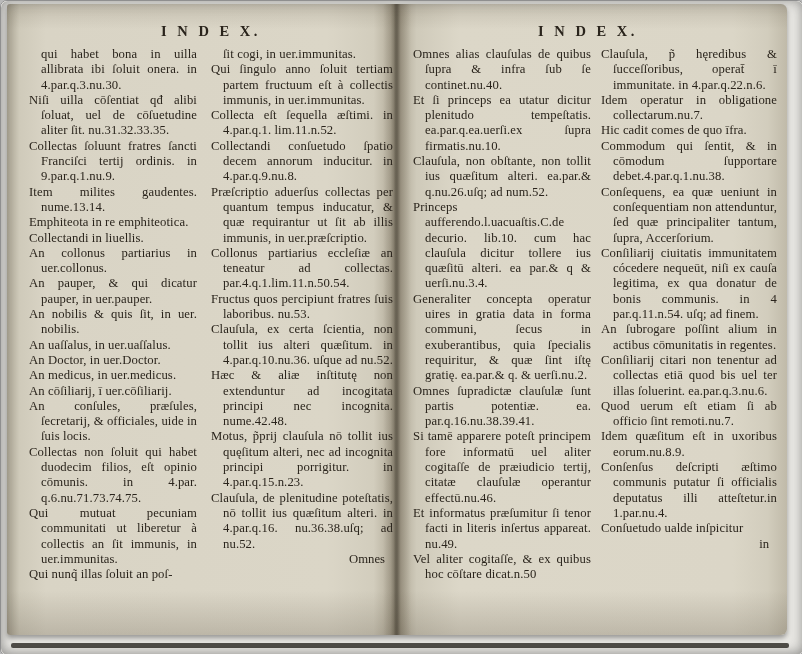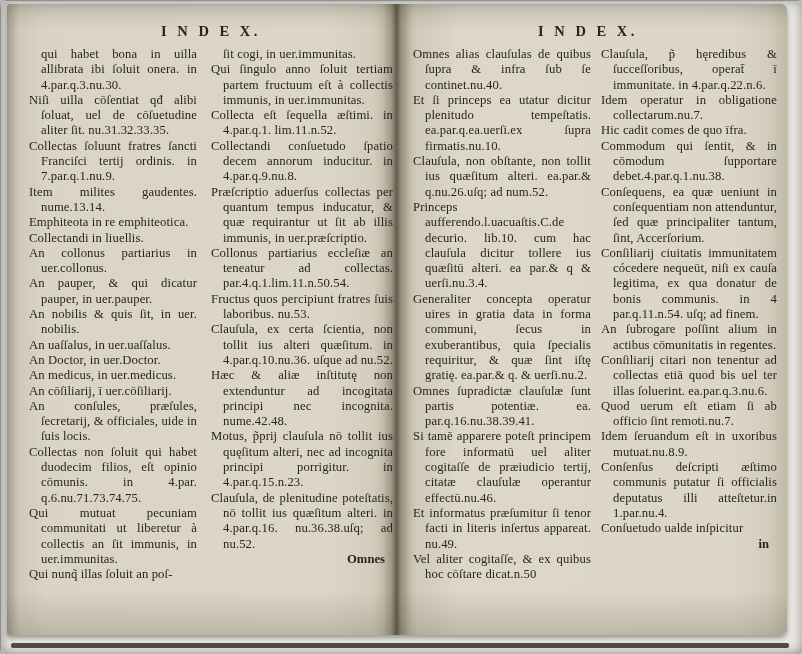--- a/index.html
+++ b/index.html
@@ -54,39 +54,39 @@
   .page-l .col:nth-child(2){width:182px;}
   .page-r .col:nth-child(1){width:182px;}
   .page-r .col:nth-child(2){width:180px;}
   .entry{
     margin:0;font-size:12.7px;line-height:15.3px;text-align:justify;
     text-indent:-12px;padding-left:12px;
     letter-spacing:.1px;
   }
   .entry.cont{text-indent:0;}
   .catchword{
-    font-size:12.7px;line-height:15.3px;text-align:right;padding-right:8px;font-weight:bold;
+    font-size:12.7px;line-height:15.3px;text-align:right;padding-right:8px;
   }
 </style>
 </head>
 <body>
 
 <div class="frame">
   <div class="photo">
     <div class="spread">
       <div class="shade"></div>
       <div class="gutter"></div>
 
       <section class="page page-l">
         <h1 class="hdr">I N D E X.</h1>
         <div class="cols">
           <div class="col">
               <p class="entry cont">qui habet bona in uilla allibrata ibi ſoluit onera. in 4.par.q.3.nu.30.</p>
               <p class="entry">Niſi uilla cōſentiat qđ alibi ſoluat, uel de cōſuetudine aliter ſit. nu.31.32.33.35.</p>
-              <p class="entry">Collectas ſoluunt fratres ſancti Franciſci tertij ordinis. in 7.par.q.1.nu.9.</p>
+              <p class="entry">Collectas ſoluunt fratres ſancti Franciſci tertij ordinis. in 9.par.q.1.nu.9.</p>
               <p class="entry">Item milites gaudentes. nume.13.14.</p>
               <p class="entry">Emphiteota in re emphiteotica.</p>
               <p class="entry">Collectandi in liuellis.</p>
               <p class="entry">An collonus partiarius in uer.collonus.</p>
               <p class="entry">An pauper, &amp; qui dicatur pauper, in uer.pauper.</p>
               <p class="entry">An nobilis &amp; quis ſit, in uer. nobilis.</p>
               <p class="entry">An uaſſalus, in uer.uaſſalus.</p>
               <p class="entry">An Doctor, in uer.Doctor.</p>
               <p class="entry">An medicus, in uer.medicus.</p>
               <p class="entry">An cōſiliarij, ī uer.cōſiliarij.</p>
@@ -124,26 +124,26 @@
               <p class="entry">Omnes ſupradictæ clauſulæ ſunt partis potentiæ. ea. par.q.16.nu.38.39.41.</p>
               <p class="entry">Si tamē apparere poteſt principem fore informatū uel aliter cogitaſſe de præiudicio tertij, citatæ clauſulæ operantur effectū.nu.46.</p>
               <p class="entry">Et informatus præſumitur ſi tenor facti in literis inſertus appareat. nu.49.</p>
               <p class="entry">Vel aliter cogitaſſe, &amp; ex quibus hoc cōſtare dicat.n.50</p>
             </div>
           <div class="col">
               <p class="entry">Clauſula, p̃ hęredibus &amp; ſucceſſoribus, operat̄ ī immunitate. in 4.par.q.22.n.6.</p>
               <p class="entry">Idem operatur in obligatione collectarum.nu.7.</p>
               <p class="entry">Hic cadit comes de quo īfra.</p>
               <p class="entry">Commodum qui ſentit, &amp; in cōmodum ſupportare debet.4.par.q.1.nu.38.</p>
-              <p class="entry">Conſequens, ea quæ ueniunt in conſequentiam non attenduntur, ſed quæ principaliter tantum, ſint, Accerſorium.</p>
+              <p class="entry">Conſequens, ea quæ ueniunt in conſequentiam non attenduntur, ſed quæ principaliter tantum, ſupra, Accerſorium.</p>
               <p class="entry">Conſiliarij ciuitatis immunitatem cócedere nequeūt, niſi ex cauſa legitima, ex qua donatur de bonis communis. in 4 par.q.11.n.54. uſq; ad finem.</p>
               <p class="entry">An ſubrogare poſſint alium in actibus cōmunitatis in regentes.</p>
               <p class="entry">Conſiliarij citari non tenentur ad collectas etiā quod bis uel ter illas ſoluerint. ea.par.q.3.nu.6.</p>
               <p class="entry">Quod uerum eſt etiam ſi ab officio ſint remoti.nu.7.</p>
-              <p class="entry">Idem ſeruandum eſt in uxoribus mutuat.nu.8.9.</p>
+              <p class="entry">Idem quæſitum eſt in uxoribus eorum.nu.8.9.</p>
               <p class="entry">Conſenſus deſcripti æſtimo communis putatur ſi officialis deputatus illi atteſtetur.in 1.par.nu.4.</p>
               <p class="entry">Conſuetudo ualde inſpicitur</p>
               <div class="catchword">in</div>
             </div>
         </div>
       </section>
     </div>
     <div class="book-edge"></div>
   </div>
 </div>

